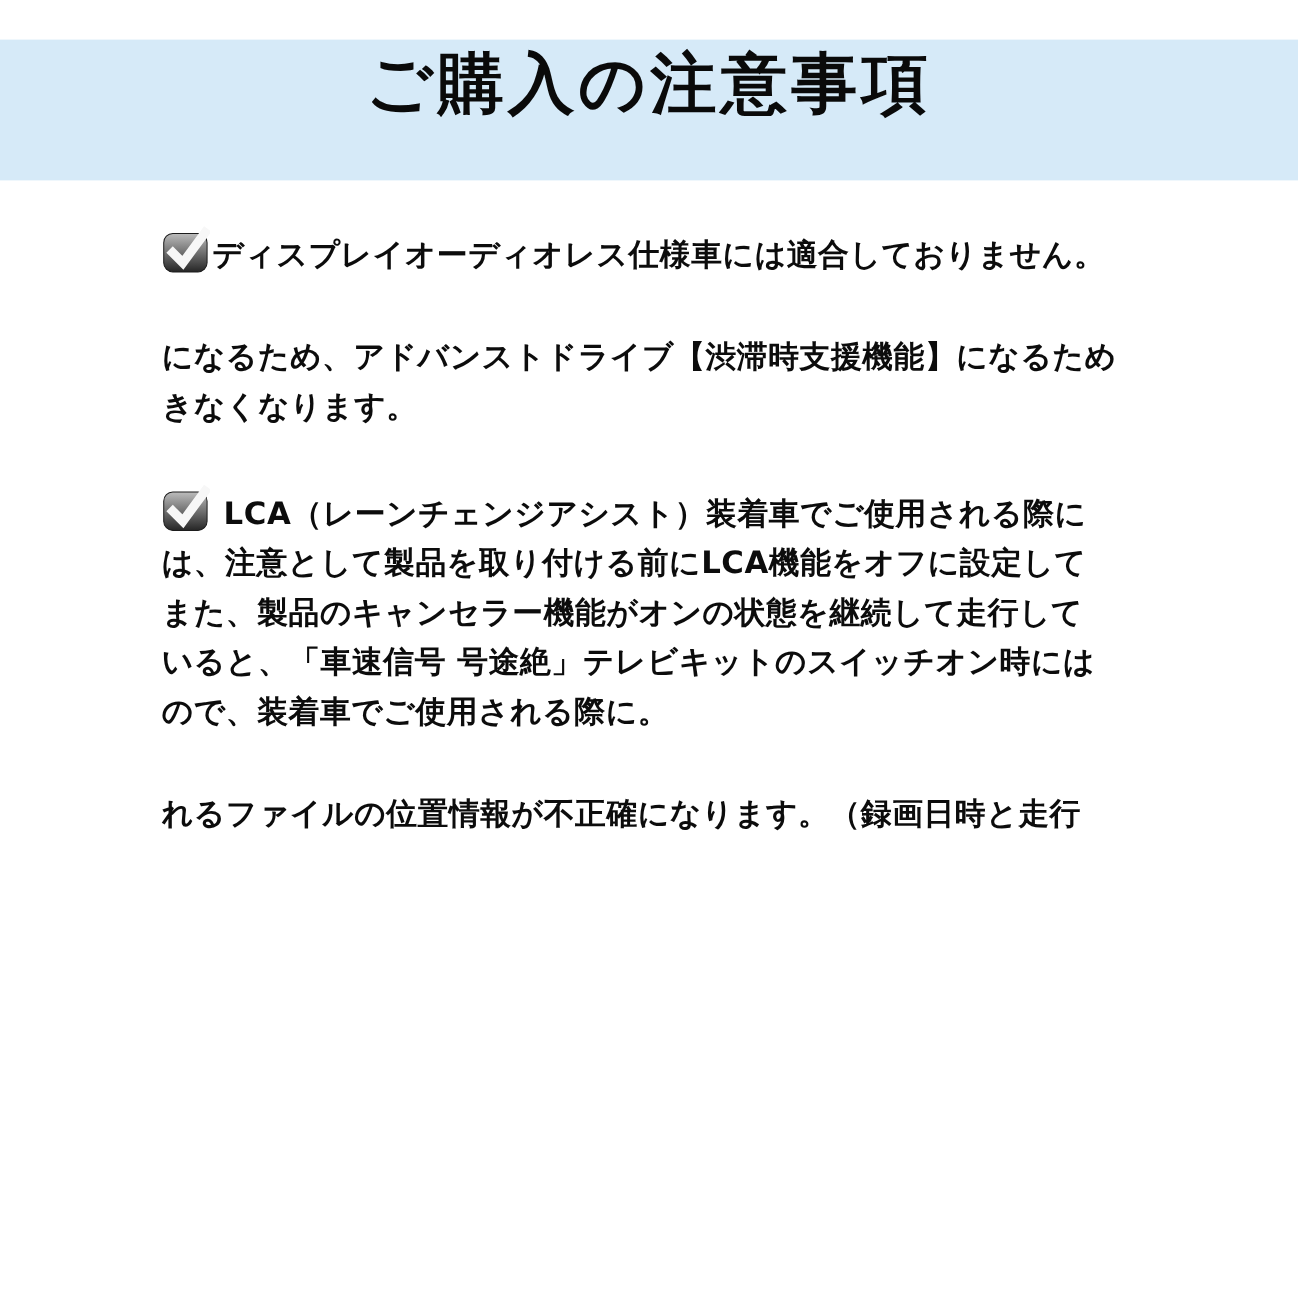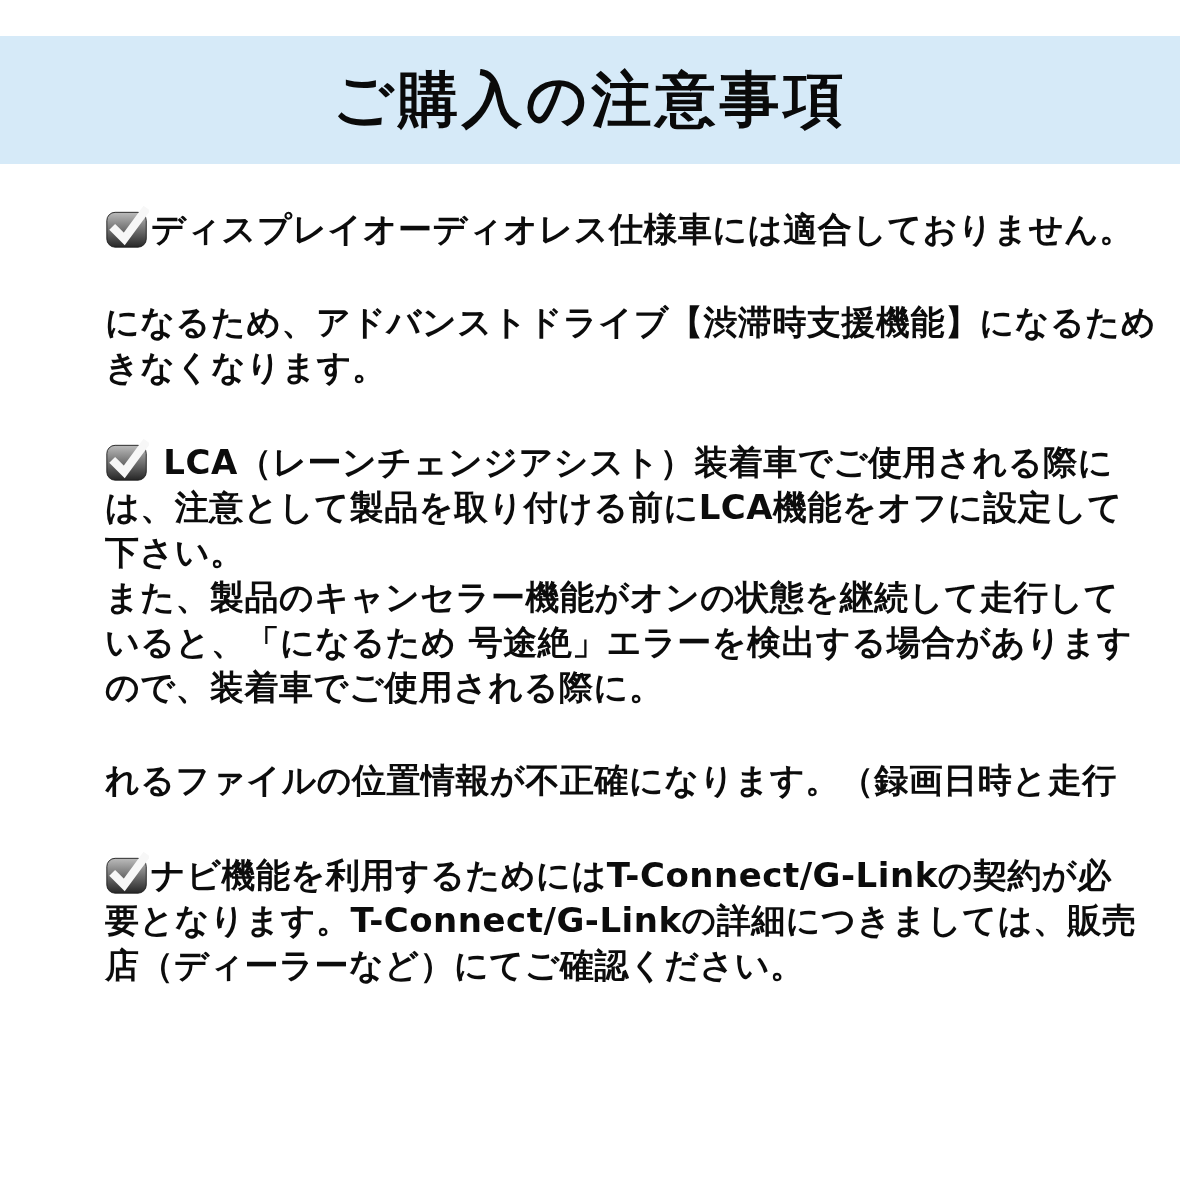--- a/index.html
+++ b/index.html
@@ -18,41 +18,41 @@
     width: 1180px;
     height: 1180px;
     background: #ffffff;
     position: relative;
   }
   .banner {
     margin-top: 36px;
     height: 128px;
     background: #d6eaf8;
     display: flex;
-    align-items: center;
     justify-content: center;
   }
   .banner-title {
     margin: 0;
     font-size: 60px;
     font-weight: 700;
     letter-spacing: 4px;
     color: #0a0a0a;
   }
   .content {
     padding: 41px 60px 0 105px;
   }
   .notice {
     margin: 0 0 48px 0;
   }
   .line {
-    font-size: 34px;
+    font-size: 28px;
     line-height: 45px;
     white-space: nowrap;
     letter-spacing: 0.5px;
+    margin-left: 42px;
   }
   .cb {
     width: 44px;
     height: 44px;
     display: inline-block;
     vertical-align: -8px;
     margin-right: 2px;
   }
   .defs-holder { position: absolute; width: 0; height: 0; overflow: hidden; }
 </style>
@@ -88,33 +88,24 @@
       <div class="line">になるため、アドバンストドライブ【渋滞時支援機能】になるため</div>
       <div class="line">きなくなります。</div>
     </div>
 
     <div class="notice">
       <div class="line"><svg class="cb" viewBox="0 0 48 48">
             <rect x="2" y="8" width="43" height="38" rx="9" fill="url(#cbg)" stroke="#1c1c1c" stroke-width="1"></rect>
             <path d="M11 27 L21 37 L43 7" fill="none" stroke="#f7f7f7" stroke-width="9" stroke-linecap="square"></path>
           </svg><span> LCA（レーンチェンジアシスト）装着車でご使用される際に</span></div>
       <div class="line">は、注意として製品を取り付ける前にLCA機能をオフに設定して</div>
-      <div class="line">下さい。</div>
       <div class="line">また、製品のキャンセラー機能がオンの状態を継続して走行して</div>
-      <div class="line">いると、「になるため 号途絶」エラーを検出する場合があります</div>
+      <div class="line">いると、「車速信号 号途絶」テレビキットのスイッチオン時には</div>
       <div class="line">ので、装着車でご使用される際に。</div>
     </div>
 
     <div class="notice">
       <div class="line">れるファイルの位置情報が不正確になります。（録画日時と走行</div>
     </div>
 
-    <div class="notice">
-      <div class="line"><svg class="cb" viewBox="0 0 48 48">
-            <rect x="2" y="8" width="43" height="38" rx="9" fill="url(#cbg)" stroke="#1c1c1c" stroke-width="1"></rect>
-            <path d="M11 27 L21 37 L43 7" fill="none" stroke="#f7f7f7" stroke-width="9" stroke-linecap="square"></path>
-          </svg><span>ナビ機能を利用するためにはT-Connect/G-Linkの契約が必</span></div>
-      <div class="line">要となります。T-Connect/G-Linkの詳細につきましては、販売</div>
-      <div class="line">店（ディーラーなど）にてご確認ください。</div>
-    </div>
 
   </div>
 </div>
 
 </body></html>

